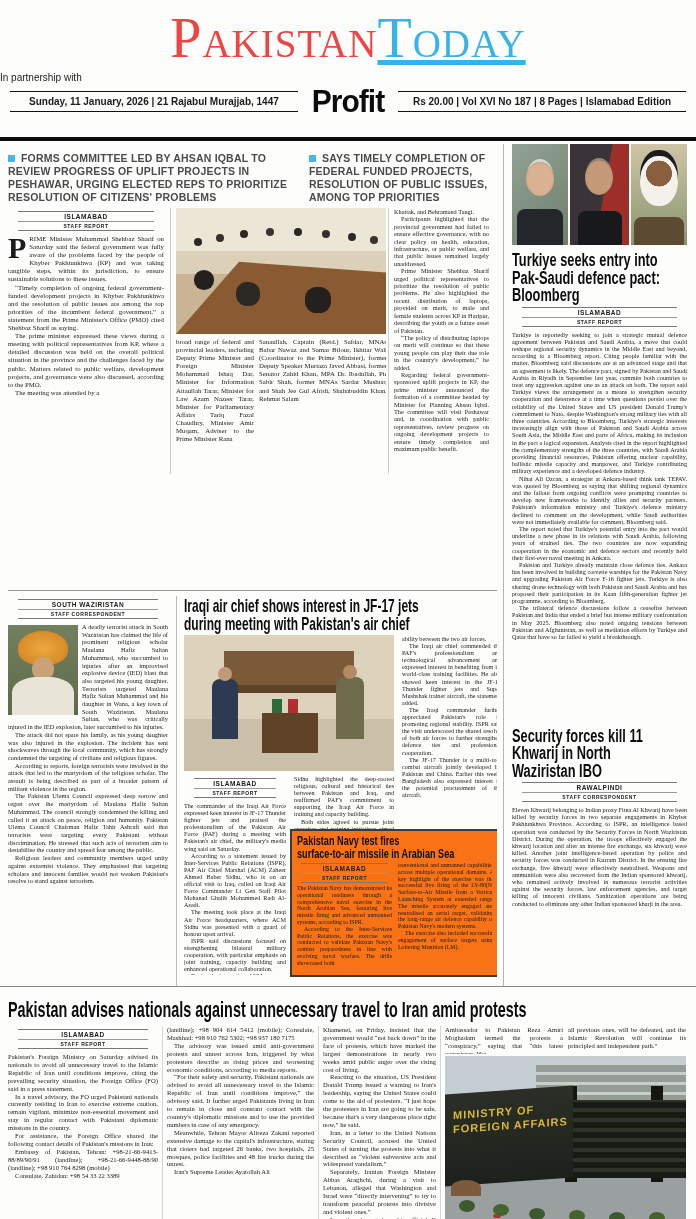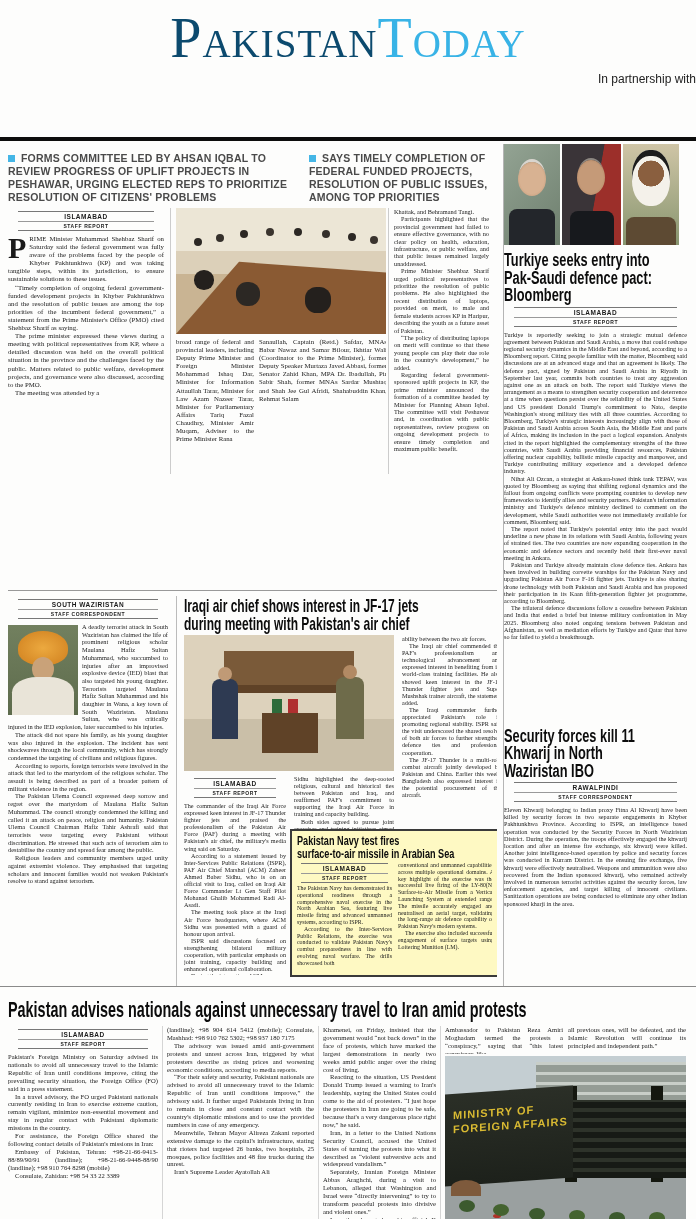--- a/index.html
+++ b/index.html
@@ -2,22 +2,22 @@
 <html><head>
 <meta charset="utf-8">
 <style>
   html,body{margin:0;padding:0;background:#e9e9e9;}
   .page{position:relative;width:696px;height:1219px;background:#fdfdfc;margin:0 auto;overflow:hidden;
         font-family:"Liberation Serif",serif;color:#1b1b1b;}
   
   .masthead{position:absolute;left:0;top:0;width:696px;height:141px;}
   .mast-title{text-align:center;font-family:"Liberation Serif",serif;font-variant:small-caps;
               font-size:56px;line-height:64px;margin-top:6px;letter-spacing:1px;font-weight:normal;}
-  .t-black{color:#0c4a6e;} .t-blue{color:#38b3e6;}
-  .partner{text-align:right;font-family:"Liberation Sans",sans-serif;font-size:12px;color:#222;margin-top:2px;}
+  .t-black{color:#ef4444;} .t-blue{color:#38b3e6;text-decoration:underline;}
+  .partner{text-align:left;font-family:"Liberation Sans",sans-serif;font-size:10px;color:#222;margin-top:2px;}
   .mast-strip{display:grid;grid-template-columns:1fr auto 1fr;align-items:center;margin:1px 10px 0 10px;}
   .strip-cell{font-family:"Liberation Sans",sans-serif;font-weight:bold;font-size:10px;color:#1a1a1a;
               border-top:1.5px solid #111;border-bottom:1.5px solid #111;padding:4px 2px;text-align:center;white-space:nowrap;}
   .profit{font-family:"Liberation Sans",sans-serif;font-weight:bold;font-size:30px;letter-spacing:-1px;
           color:#0c0c0c;padding:0 14px;transform:scaleY(1.05);}
   .thick-bar{position:absolute;left:0;bottom:0;width:696px;height:4px;background:#0d0d0d;}
   
   .hl p{margin:0;white-space:nowrap;transform-origin:left top;font-family:"Liberation Sans",sans-serif;font-weight:bold;color:#0c0c0c;}
   h1,h2,h3{margin:0;}
   .main-hl p{font-size:31px;line-height:34px;letter-spacing:-0.5px;transform:scale(0.84,1.08);}
@@ -50,21 +50,21 @@
       background:linear-gradient(#ece6d6 0 34%,#dcd0b9 34% 52%,#cdb river 0);background:linear-gradient(#ece6d6 0 34%,#dcd0b9 34% 52%,#c9b493 52% 100%);}
   .pl-table{position:absolute;left:0;top:38px;width:210px;height:88px;background:#8a5a33;
             clip-path:polygon(0% 100%,30% 18%,100% 30%,100% 100%);}
   .pl-heads{position:absolute;left:18px;top:30px;width:8px;height:8px;border-radius:50%;background:#2c2824;
             box-shadow:22px -4px 0 #35302b,46px -8px 0 #2c2824,72px -10px 0 #3a342e,100px -10px 0 #2c2824,128px -8px 0 #35302b,154px -5px 0 #2c2824,176px -2px 0 #3a342e,6px 38px 0 6px #24201d,50px 52px 0 8px #2c2824,120px 58px 0 9px #24201d;}
   .lead-sub{display:grid;grid-template-columns:78px 128px;column-gap:5px;margin-top:4px;height:132px;overflow:hidden;}
   .lead-sub .paras{font-size:6.8px;line-height:8.1px;}
   .lead-col4{border-left:1px solid #ccc;padding-left:5px;}
   .lead-col4 .paras{font-size:6.3px;line-height:7.4px;}
   
-  .rail{position:absolute;left:503px;top:144px;width:184px;height:842px;border-left:1px solid #b5b5b5;overflow:hidden;box-sizing:border-box;}
+  .rail{position:absolute;left:503px;top:144px;width:184px;height:842px;border-left:1px solid #b5b5b5;padding-left:8px;overflow:hidden;box-sizing:border-box;}
   .rail-photos{display:grid;grid-template-columns:56px 59px 56px;column-gap:2px;height:101px;}
   .portrait{position:relative;overflow:hidden;}
   .portrait .head{position:absolute;border-radius:50%;}
   .portrait .torso{position:absolute;bottom:0;left:50%;transform:translateX(-50%);border-radius:8px 8px 0 0;}
   .pt1{background:linear-gradient(135deg,#93a393,#6e7f6e);}
   .pt1 .head{left:14px;top:18px;width:28px;height:34px;background:radial-gradient(#d8b292 60%,#b98f6e);box-shadow:0 -4px 0 -1px #d9d5cf;}
   .pt1 .torso{width:46px;height:36px;background:#23262b;}
   .pt2{background:linear-gradient(100deg,#3a3438 55%,#9c2f2a 56%);}
   .pt2 .head{left:15px;top:16px;width:28px;height:35px;background:radial-gradient(#c59a78 60%,#a97c58);box-shadow:0 -3px 0 -1px #8d8781;}
   .pt2 .torso{width:44px;height:34px;background:#17191d;}
@@ -91,21 +91,21 @@
   .pi-desk{position:absolute;left:40px;top:16px;width:130px;height:42px;background:#7a5a39;box-shadow:inset 0 -8px 0 #5f4227;}
   .pi-fig-l{position:absolute;left:28px;top:44px;width:26px;height:60px;border-radius:8px 8px 0 0;background:#2e3a52;}
   .pi-fig-l::before{content:"";position:absolute;left:6px;top:-12px;width:14px;height:14px;border-radius:50%;background:#c09a76;}
   .pi-fig-r{position:absolute;right:30px;top:42px;width:28px;height:62px;border-radius:8px 8px 0 0;background:#6e6b4a;}
   .pi-fig-r::before{content:"";position:absolute;left:7px;top:-12px;width:14px;height:14px;border-radius:50%;background:#b28a64;}
   .pi-table{position:absolute;left:78px;top:78px;width:56px;height:40px;background:#5f4227;}
   .pi-flags{position:absolute;left:88px;top:64px;width:10px;height:14px;background:#2d6b3a;box-shadow:16px 0 0 #b03030;}
   .iraqi-cols{display:grid;grid-template-columns:102px 100px;column-gap:8px;margin-top:4px;height:200px;overflow:hidden;}
   .iraqi-cols .paras,.ic3 .paras{font-size:6.2px;line-height:7.1px;}
   .ic3{position:absolute;left:218px;top:0;width:99px;height:190px;overflow:hidden;}
-  .navybox{position:absolute;left:106px;top:194px;width:209px;height:148px;background:#fef9c3;border:2px solid #3a3a3a;padding:3px 5px;box-sizing:border-box;z-index:3;}
+  .navybox{position:absolute;left:106px;top:194px;width:209px;height:148px;background:#f97316;border:2px solid #3a3a3a;padding:3px 5px;box-sizing:border-box;z-index:3;}
   .nb-cols{display:grid;grid-template-columns:95px 96px;column-gap:6px;height:104px;overflow:hidden;margin-top:2px;}
   .nb-cols .paras{font-size:5.9px;line-height:6.8px;}
   .navybox .dateline{margin:1px 4px 2px 4px;}
   
   .bottom{position:absolute;left:0;top:986px;width:696px;height:233px;border-top:1px solid #8a8a8a;padding:8px 8px 0 8px;box-sizing:border-box;background:#fdfdfc;}
   .b-hl{margin:2px 0 6px 0;}
   .bottom-cols{display:grid;grid-template-columns:150px 152px 118px 246px;column-gap:4px;height:196px;overflow:hidden;}
   .bottom-cols .paras{font-size:6.6px;line-height:7.9px;}
   .bc + .bc, .b-right{border-left:1px solid #d5d5d5;padding-left:4px;}
   .b-right-text{display:grid;grid-template-columns:1fr 1fr;column-gap:5px;height:28px;overflow:hidden;}
@@ -124,20 +124,25 @@
   .mofa-planter{position:absolute;left:6px;bottom:26px;width:30px;height:16px;border-radius:50% 50% 0 0;background:#7e5a3c;}
 </style>
 </head>
 <body>
 
 <div class="page">
 
   <header class="masthead">
     <div class="mast-title"><span class="t-black">Pakistan</span><span class="t-blue">Today</span></div>
     <div class="partner">In partnership with</div>
+    <div class="mast-strip">
+      <div class="strip-cell">Sunday, 11 January, 2026  |  21 Rajabul Murajjab, 1447</div>
+      <div class="profit">Profit</div>
+      <div class="strip-cell">Rs 20.00  |  Vol XVI No 187  |  8 Pages  |  Islamabad Edition</div>
+    </div>
     <div class="thick-bar"></div>
   </header>
 
   <section class="lead">
     <div class="bullets paras-none">
         <p>FORMS COMMITTEE LED BY AHSAN IQBAL TO REVIEW PROGRESS OF UPLIFT PROJECTS IN PESHAWAR, URGING ELECTED REPS TO PRIORITIZE RESOLUTION OF CITIZENS' PROBLEMS</p>
         <p>SAYS TIMELY COMPLETION OF FEDERAL FUNDED PROJECTS, RESOLUTION OF PUBLIC ISSUES, AMONG TOP PRIORITIES</p>
       </div>
     <div class="lead-body">
       <div class="lead-col1 dropcap">

